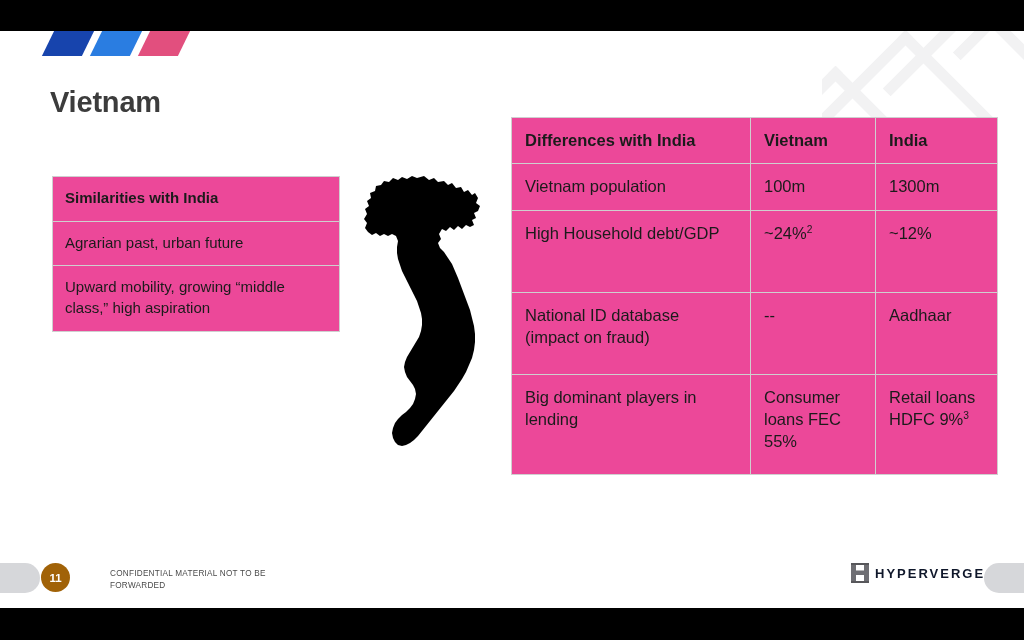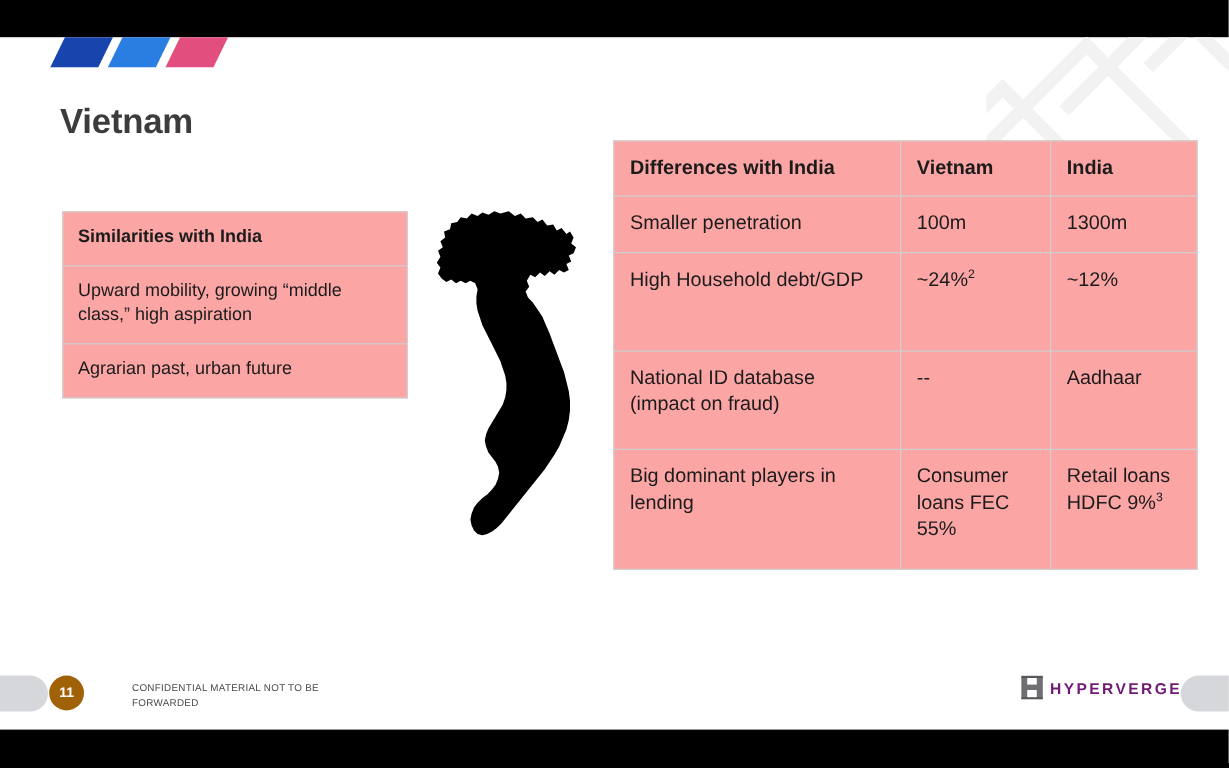--- a/index.html
+++ b/index.html
@@ -77,21 +77,21 @@
     font-weight: bold;
     color: #3c3c3c;
     letter-spacing: -0.2px;
   }
 
   
   .tbl {
     position: absolute;
     border-collapse: collapse;
     table-layout: fixed;
-    background: #fca5a5;
+    background: #ec4899;
   }
   .tbl td {
     border: 1px solid #cfcfcf;
     vertical-align: top;
     color: #1b1b1b;
   }
   .tbl .hdr {
     font-weight: bold;
   }
 
@@ -184,21 +184,21 @@
     left: 851px; top: 563px;
     display: flex;
     align-items: center;
     gap: 3px;
   }
   .brand-mark { display: block; }
   .brand-name {
     font-size: 13px;
     font-weight: bold;
     letter-spacing: 2.0px;
-    color: #701a75;
+    color: #0f172a;
   }
 </style>
 </head>
 <body>
 
 <div id="slide">
 
   <div class="bar-top"></div>
 
   <div class="stripes">
@@ -215,24 +215,24 @@
   </div>
 
   <div class="page-title">Vietnam</div>
 
   <table class="tbl tbl-sim">
     <tbody>
       <tr>
         <td class="hdr">Similarities with India</td>
       </tr>
       <tr>
+        <td>Agrarian past, urban future</td>
+      </tr>
+      <tr>
         <td>Upward mobility, growing “middle class,” high aspiration</td>
-      </tr>
-      <tr>
-        <td>Agrarian past, urban future</td>
       </tr>
     </tbody>
   </table>
 
   <div class="map">
     <svg viewBox="0 0 136 285" xmlns="http://www.w3.org/2000/svg" aria-label="Vietnam">
       <path fill="#000000" d="M62,2 L67,6 L72,4 L76,8 L82,7 L86,11 L90,9 L94,14 L99,13 L102,18 L106,16
         L110,21 L113,19 L116,24 L114,29 L118,32 L116,37 L112,39 L114,44 L110,46 L112,51 L108,53 L104,51
         L100,55 L96,52 L92,56 L88,53 L84,57 L80,55 L77,60 L79,65 L76,69 L78,74 L82,78 L86,84 L90,90
         L93,97 L96,104 L99,112 L102,120 L105,128 L108,136 L110,144 L112,152 L113,160 L113,168 L112,176
@@ -255,21 +255,21 @@
         <col class="c-in">
     </colgroup>
     <tbody>
       <tr>
         <td class="hdr">Differences with India</td>
         <td class="hdr">Vietnam</td>
         <td class="hdr">India</td>
       </tr>
 
       <tr>
-        <td>Smaller penetration</td>
+        <td>Vietnam population</td>
         <td>100m</td>
         <td>1300m</td>
       </tr>
 
 
       <tr>
         <td class="tall">High Household debt/GDP</td>
         <td class="tall"><span>~24%</span><sup>2</sup></td>
         <td class="tall">~12%</td>
       </tr>

